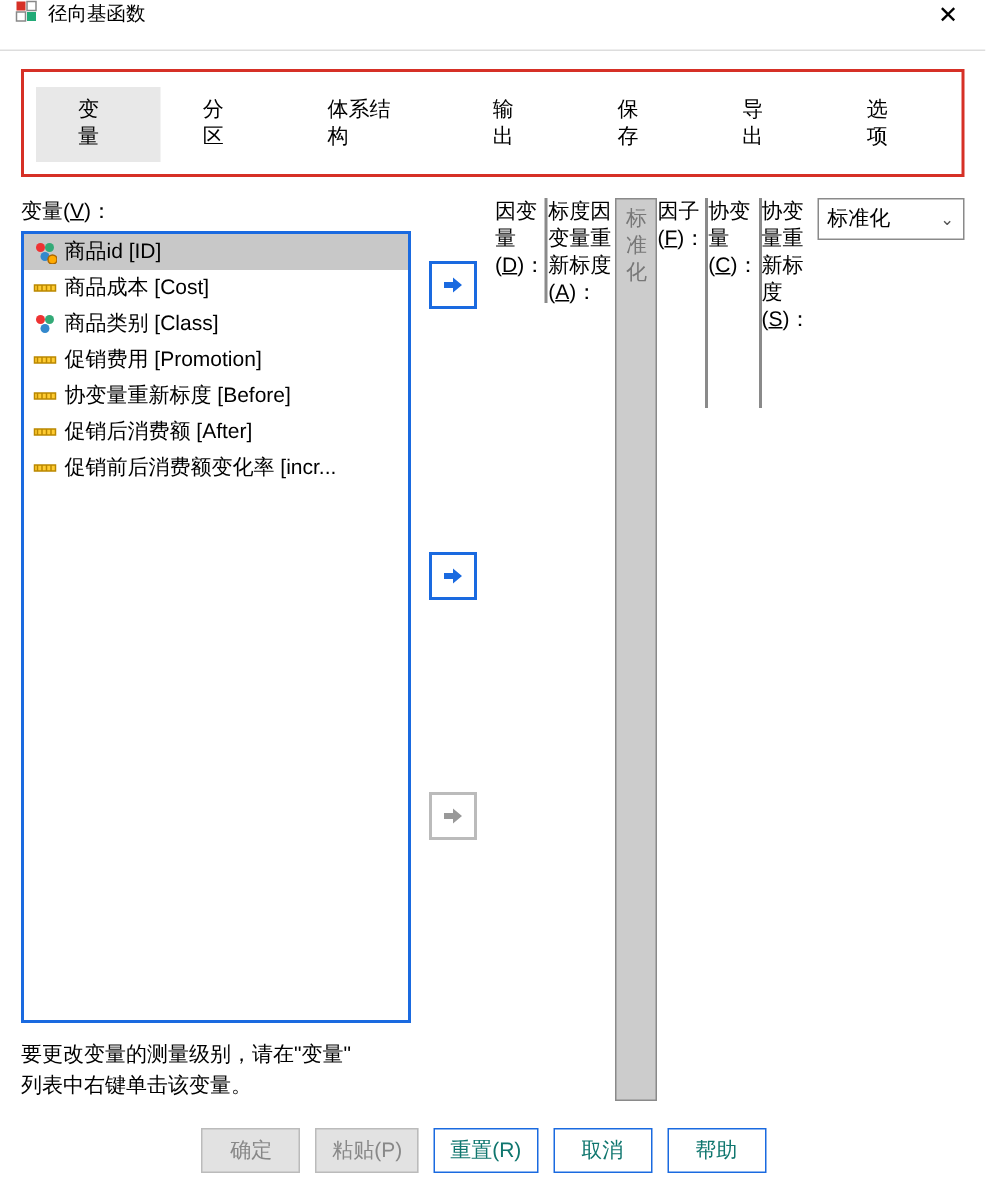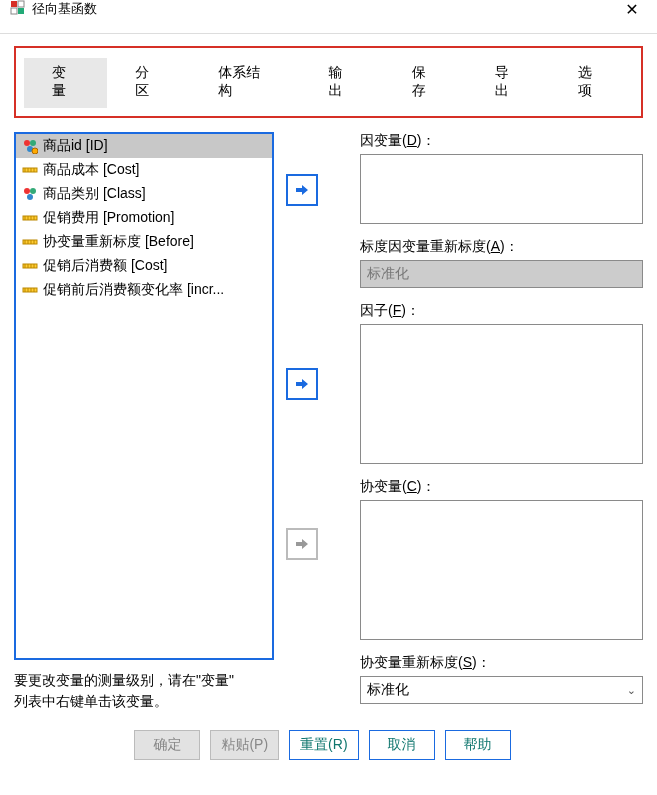--- a/index.html
+++ b/index.html
@@ -9,21 +9,21 @@
   .title-icon svg { width: 16px; height: 16px; }
   .title-text { flex: 1; font-size: 13px; }
   .close-x { width: 30px; text-align: center; font-size: 16px; cursor: pointer; }
   .tabs-wrap { margin: 12px 14px 0 14px; border: 2px solid #d63026; padding: 10px 8px 8px 8px; }
   .tabs { display: flex; gap: 0; }
   .tab { padding: 6px 28px; font-size: 14px; cursor: pointer; border-bottom: 2px solid transparent; }
   .tab.active { background: #e8e8e8; }
   .content { display: flex; padding: 14px 14px 0 14px; gap: 10px; }
   .left-col { width: 260px; display: flex; flex-direction: column; }
   .mid-col { width: 36px; display: flex; flex-direction: column; align-items: center; }
-  .right-col { flex: 1; display: flex; flex-direction: column; margin-left: 30px; }
+  .right-col { flex: 1; display: flex; flex-direction: row; }
   .label { font-size: 14px; margin-bottom: 4px; }
   .label u { text-decoration: underline; }
   .varlist { border: 2px solid #1a6ae0; height: 528px; overflow: hidden; }
   .varitem { display: flex; align-items: center; padding: 3px 6px; gap: 5px; font-size: 14px; cursor: pointer; }
   .varitem.selected { background: #c8c8c8; }
   .varicon { width: 16px; height: 16px; flex-shrink: 0; }
   .hint { font-size: 14px; margin-top: 10px; line-height: 1.5; }
   .arrow-btn { width: 32px; height: 32px; border: 2px solid #1a6ae0; background: #fff; display: flex; align-items: center; justify-content: center; cursor: pointer; }
   .arrow-btn.disabled { border-color: #bbb; cursor: default; }
   .arrow-btn.disabled .arrow-path { fill: #999; }
@@ -64,20 +64,23 @@
     <div class="tab">输出</div>
     <div class="tab">保存</div>
     <div class="tab">导出</div>
     <div class="tab">选项</div>
   </div>
 </div>
 
 <div class="content">
 
   <div class="left-col">
+    <div class="label">
+      <span>变量(</span><u>V</u><span>)：</span>
+    </div>
     <div class="varlist">
       <div class="varitem selected">
         <span class="varicon">
           <svg viewBox="0 0 16 16">
               <circle cx="5" cy="5" r="3" fill="#e33"></circle>
               <circle cx="11" cy="5" r="3" fill="#3a7"></circle>
               <circle cx="8" cy="11" r="3" fill="#38c"></circle>
               <circle cx="13" cy="13" r="3" fill="#fa0" stroke="#a60"></circle>
             </svg>
         </span>
@@ -132,21 +135,21 @@
       <div class="varitem">
         <span class="varicon">
           <svg viewBox="0 0 16 16">
               <rect x="1" y="6" width="14" height="4" fill="#fc3" stroke="#b80"></rect>
               <line x1="3" y1="6" x2="3" y2="10" stroke="#b80"></line>
               <line x1="6" y1="6" x2="6" y2="10" stroke="#b80"></line>
               <line x1="9" y1="6" x2="9" y2="10" stroke="#b80"></line>
               <line x1="12" y1="6" x2="12" y2="10" stroke="#b80"></line>
             </svg>
         </span>
-        <span>促销后消费额 [Cost]</span>
+        <span>促销后消费额 [After]</span>
       </div>
       <div class="varitem">
         <span class="varicon">
           <svg viewBox="0 0 16 16">
               <rect x="1" y="6" width="14" height="4" fill="#fc3" stroke="#b80"></rect>
               <line x1="3" y1="6" x2="3" y2="10" stroke="#b80"></line>
               <line x1="6" y1="6" x2="6" y2="10" stroke="#b80"></line>
               <line x1="9" y1="6" x2="9" y2="10" stroke="#b80"></line>
               <line x1="12" y1="6" x2="12" y2="10" stroke="#b80"></line>
             </svg>

